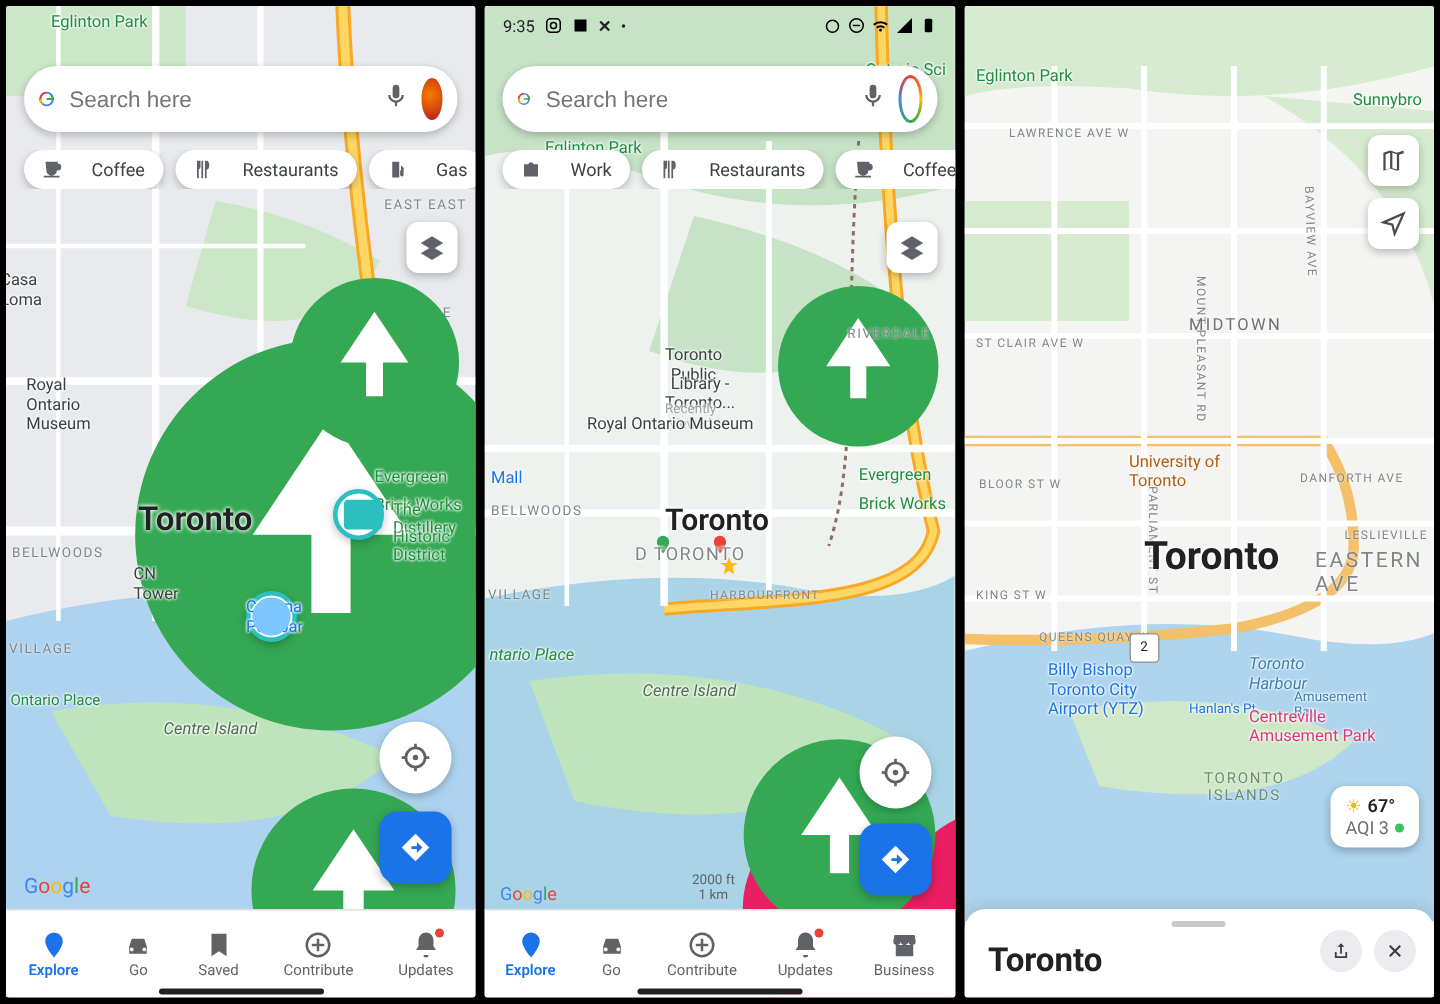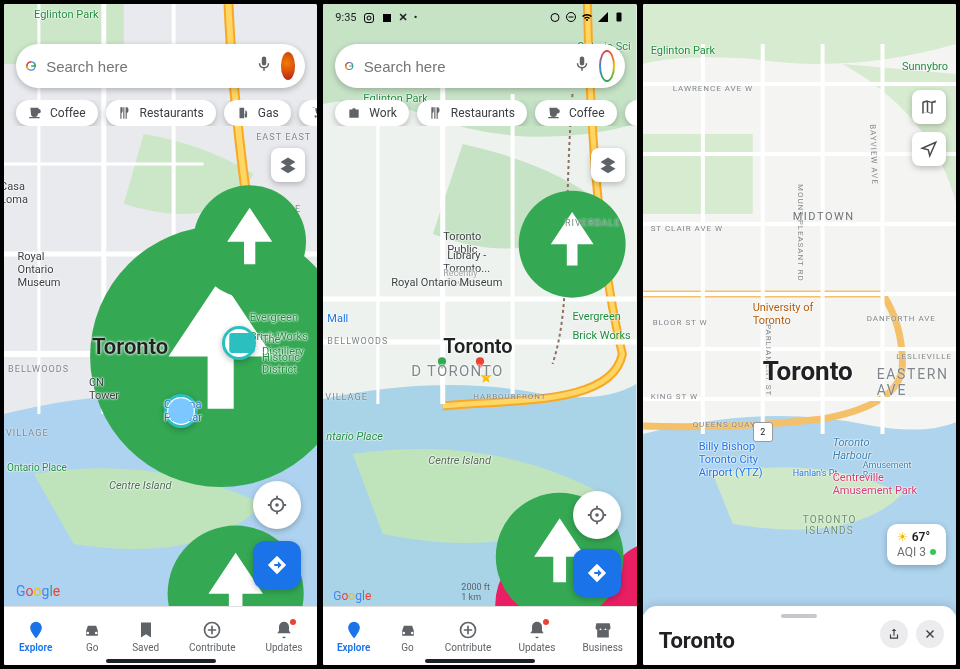--- a/index.html
+++ b/index.html
@@ -27,21 +27,21 @@
   .phone{position:relative;flex:1 1 0;overflow:hidden;border-radius:2px}
   .map{position:absolute;inset:0;background:var(--land)}
   .map svg{position:absolute;inset:0;width:100%;height:100%}
   .poi-label{position:absolute;font-size:11px;color:#3c4043;text-shadow:0 0 2px #fff,0 0 2px #fff,0 0 2px #fff}
   .poi-green{color:#1e8e3e}
   .poi-blue{color:#1a73e8}
   .city{position:absolute;font-weight:600;font-size:22px;color:#202124;text-shadow:0 0 3px #fff,0 0 3px #fff}
   .neigh{position:absolute;font-size:9px;letter-spacing:.12em;color:#80868b;text-shadow:0 0 2px #fff}
   .pin{position:absolute;width:18px;height:24px}
   .chipwrap{position:absolute;left:0;right:0;display:flex;gap:8px;padding:0 12px;overflow:hidden}
-  .chip{background:#fff;border-radius:18px;padding:6px 12px;display:flex;align-items:center;gap:8px;font-size:12px;color:#3c4043;box-shadow:var(--shadow);white-space:nowrap}
+  .chip{background:#fff;border-radius:18px;padding:6px 12px;display:flex;align-items:center;gap:19px;font-size:12px;color:#3c4043;box-shadow:var(--shadow);white-space:nowrap}
   .chip svg{width:14px;height:14px}
   .status{position:absolute;top:0;left:0;right:0;height:26px;display:flex;align-items:center;justify-content:space-between;padding:0 12px;font-size:11px;color:#202124;z-index:5}
   .status .r{display:flex;align-items:center;gap:4px}
   .status .r svg{width:12px;height:12px}
   .search{position:absolute;left:12px;right:12px;height:44px;background:#fff;border-radius:24px;box-shadow:var(--shadow);display:flex;align-items:center;padding:0 10px;gap:8px}
   .search input{flex:1;border:0;background:transparent;font-size:15px;color:#5f6368;outline:none}
   .logo{width:20px;height:20px}
   .mic svg{width:18px;height:18px}
   .avatar{width:28px;height:28px;border-radius:50%}
   .fab{position:absolute;width:48px;height:48px;border-radius:50%;display:flex;align-items:center;justify-content:center;box-shadow:var(--shadow)}
@@ -328,40 +328,40 @@
       <span class="city" style="left:120px;top:330px;font-size:20px">Toronto</span>
       <svg class="pin" style="left:112px;top:350px;width:14px;height:18px" viewBox="0 0 24 24">
           <path fill="#34a853" d="M12 2a7 7 0 017 7c0 5-7 13-7 13S5 14 5 9a7 7 0 017-7z"></path>
         </svg>
       <svg class="pin" style="left:150px;top:350px;width:14px;height:18px" viewBox="0 0 24 24">
           <path fill="#ea4335" d="M12 2a7 7 0 017 7c0 5-7 13-7 13S5 14 5 9a7 7 0 017-7z"></path>
         </svg>
       <svg style="position:absolute;left:156px;top:366px;width:14px;height:14px" viewBox="0 0 24 24">
           <path fill="#fbbc04" d="M12 2l2.5 7H22l-6 4.5L18 22l-6-4-6 4 2-8.5L2 9h7.5z"></path>
         </svg>
-      <span class="poi-label" style="left:88px;top:358px;letter-spacing:.08em;font-size:15px;color:#80868b">D TORONTO</span>
+      <span class="poi-label" style="left:100px;top:358px;letter-spacing:.08em;font-size:12px;color:#80868b">D TORONTO</span>
 
       <span class="neigh" style="left:4px;top:332px">BELLWOODS</span>
       <span class="neigh" style="left:2px;top:388px">VILLAGE</span>
       <span class="neigh" style="left:150px;top:388px;font-size:8px">HARBOURFRONT</span>
 
       <span class="poi-label poi-green" style="left:3px;top:426px;font-style:italic">ntario Place</span>
       <span class="poi-label" style="left:105px;top:450px;font-style:italic;color:#4f6b52">Centre Island</span>
       <div style="position:absolute;left:160px;top:476px;text-align:left">
         <svg class="pin" style="position:static;display:inline-block;vertical-align:middle" viewBox="0 0 24 24">
             <circle cx="12" cy="12" r="10" fill="#34a853"></circle>
             <path d="M12 6l4 6h-3v4h-2v-4H8z" fill="#fff"></path>
           </svg>
         <br>
         <span class="poi-label poi-green" style="margin-left:20px">Amusement Park</span>
       </div>
     </div>
 
     <div class="status">
-      <div style="display:flex;align-items:flex-end;gap:6px">
+      <div style="display:flex;align-items:center;gap:6px">
         <span>9:35</span>
         <svg width="12" height="12" viewBox="0 0 24 24">
             <rect x="3" y="3" width="18" height="18" rx="5" fill="none" stroke="#000" stroke-width="2"></rect>
             <circle cx="12" cy="12" r="4" fill="none" stroke="#000" stroke-width="2"></circle>
           </svg>
         <svg width="12" height="12" viewBox="0 0 24 24">
             <rect x="4" y="4" width="16" height="16" fill="#000"></rect>
           </svg>
         <span style="font-weight:700">✕</span>
         <span>•</span>
@@ -441,21 +441,21 @@
           <path stroke="#5f6368" stroke-width="2" d="M12 2v3M12 19v3M2 12h3M19 12h3"></path>
         </svg>
     </div>
     <div class="fab blue" style="right:16px;bottom:68px">
       <svg width="22" height="22" viewBox="0 0 24 24">
           <path fill="#fff" d="M12 2l10 10-10 10L2 12zm1 6v3H9v2h4v3l4-4z"></path>
         </svg>
     </div>
 
     <div class="glogo" style="left:10px;bottom:62px;font-size:12px"><span>G</span><span>o</span><span>o</span><span>g</span><span>l</span><span>e</span></div>
-    <div class="scale" style="left:138px;bottom:62px;white-space:pre;line-height:1.1">2000 ft
+    <div class="scale" style="left:138px;bottom:62px;white-space:pre;text-align:center;line-height:1.1">2000 ft
 1 km</div>
 
     <div class="tabbar">
       <div class="tab active">
           <svg viewBox="0 0 24 24">
             <path d="M12 2a7 7 0 017 7c0 5-7 13-7 13S5 14 5 9a7 7 0 017-7z"></path>
           </svg>
           <span>Explore</span>
         </div>
       <div class="tab">

